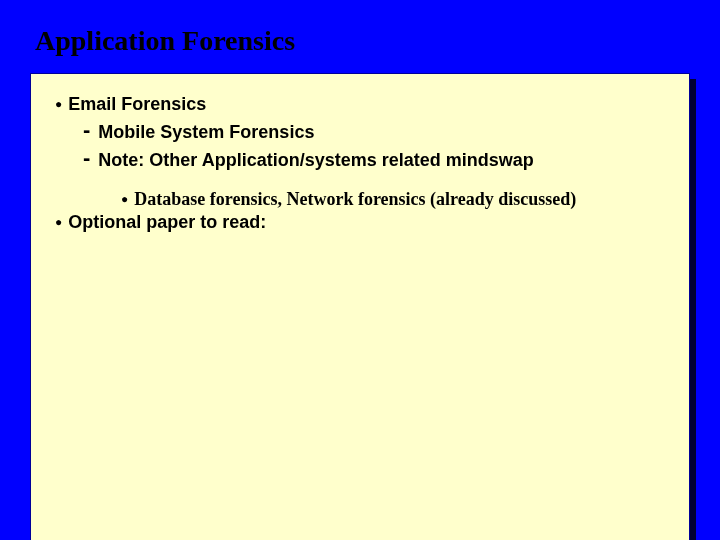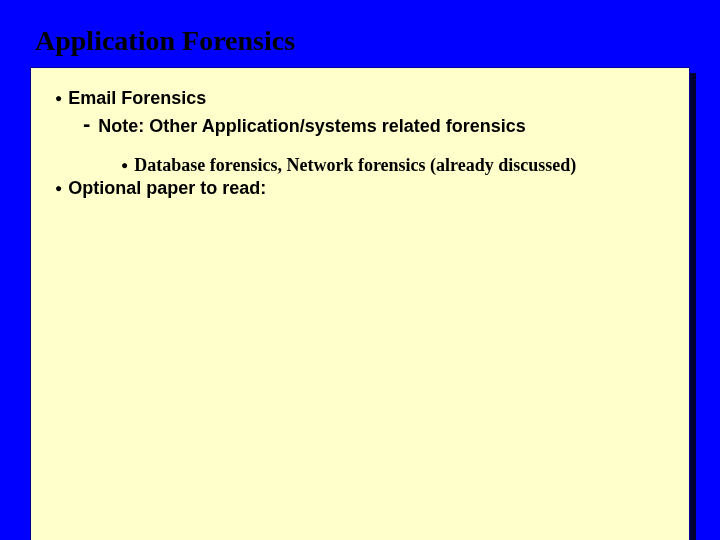--- a/index.html
+++ b/index.html
@@ -6,21 +6,21 @@
   html, body { width: 720px; height: 540px; }
   body {
     background: #0000ff;
     font-family: Arial, Helvetica, sans-serif;
     padding: 25px 30px 30px 30px;
   }
   .title {
     color: #000;
     font-size: 28px;
     font-weight: bold;
-    margin-bottom: 10px;
+    margin-bottom: 16px;
     margin-left: 5px;
     font-family: "Times New Roman", Times, serif;
   }
   .content-wrap {
     position: relative;
   }
   .shadow {
     position: absolute;
     top: 6px;
     left: 6px;
@@ -80,22 +80,23 @@
 
 <div class="title">Application Forensics</div>
 
 <div class="content-wrap">
   <div class="shadow"></div>
   <div class="content">
 
     <div class="l1 bullet-dot"><span>Email Forensics</span></div>
 
 
+    <div class="l2 bullet-dash"><span>Mobile System Forensics</span></div>
 
-    <div class="l2 bullet-dash"><span>Note: Other Application/systems related forensics</span></div>
+    <div class="l2 bullet-dash"><span>Note: Other Application/systems related mindswap</span></div>
 
     <div class="l3"><span class="bullet-dot"></span><span class="l3-text">Database forensics, Network forensics (already discussed)</span></div>
 
 
     <div class="l1 bullet-dot"><span>Optional paper to read:</span></div>
 
 
   </div>
 </div>
 

